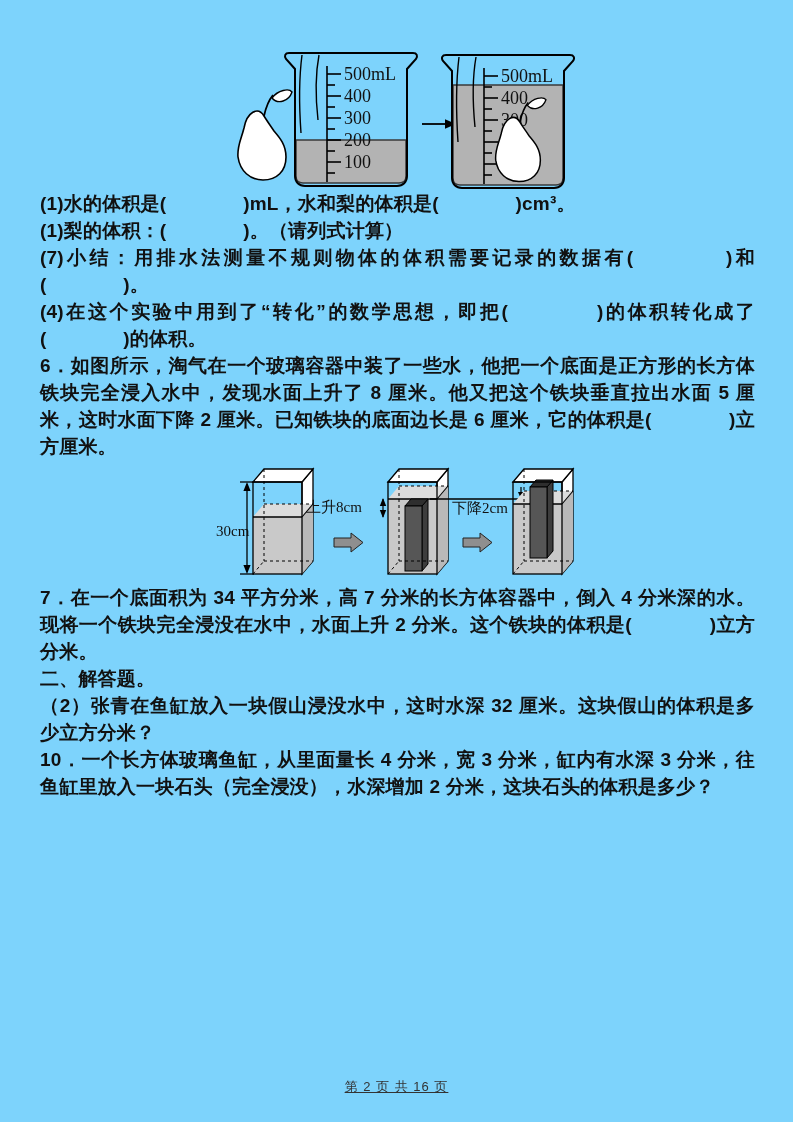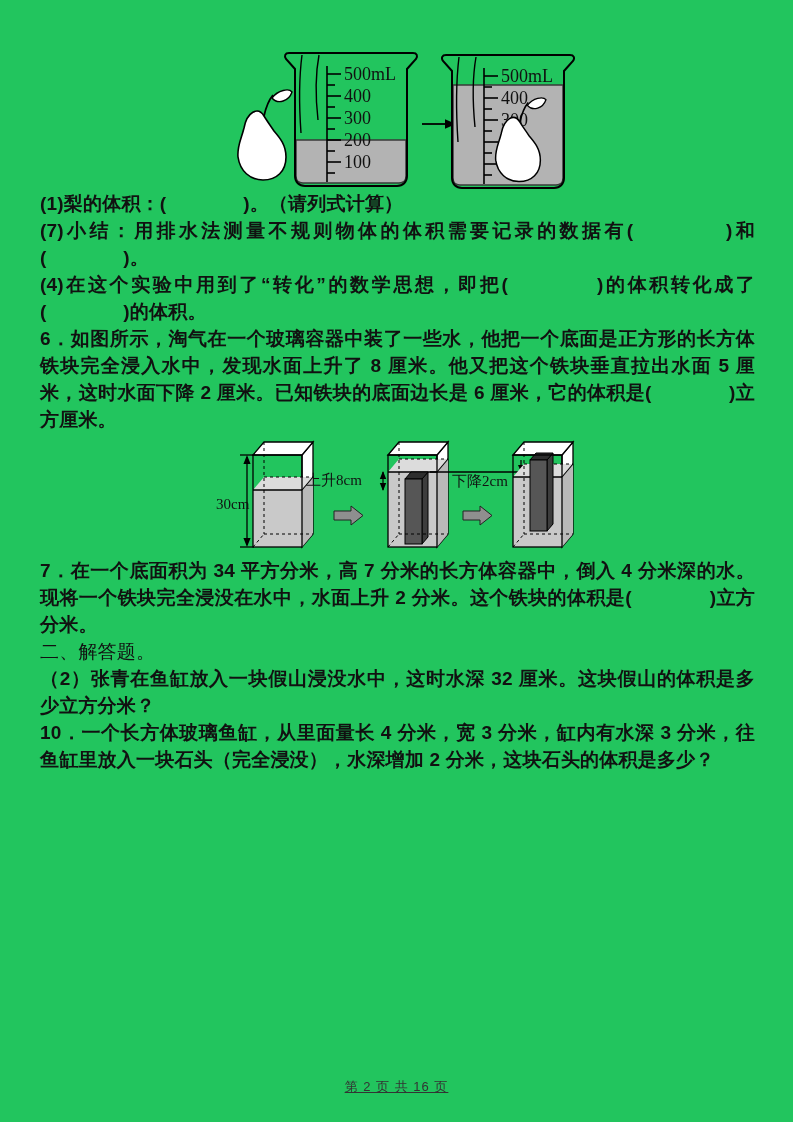--- a/index.html
+++ b/index.html
@@ -1,25 +1,25 @@
 <!DOCTYPE html>
 <html><head>
 <meta charset="utf-8">
 <style>
   html,body{margin:0;padding:0;background:#fff;}
   .page{
-    position:relative;width:793px;height:1122px;background:#22c55e;
+    position:relative;width:793px;height:1122px;background:#7dd3fc;
     font-family:"Liberation Sans",sans-serif;color:#111;overflow:hidden;
   }
   .content{padding:50px 38px 0 40px;}
   p.q{
     margin:0;font-size:19px;line-height:27px;font-weight:600;
     text-align:justify;letter-spacing:.2px;white-space:pre-wrap;
   }
-  p.section{font-weight:400;}
+  p.section{font-weight:700;}
   .fig1{position:relative;height:140px;}
   .fig2{position:relative;height:124px;}
   .abs{position:absolute;}
   .q10{margin-top:40px;}
   .footer{
     position:absolute;top:1078px;left:0;width:100%;text-align:center;
     font-size:13px;color:#333;font-weight:500;letter-spacing:1px;text-decoration:underline;
   }
   svg text{font-family:"Liberation Serif",serif;fill:#111;}
 </style>
@@ -91,20 +91,21 @@
         <text x="63" y="118" font-size="18">100</text>
         <g transform="translate(54,44) scale(0.93)">
           <path d="M30,28 C24,18 13,24 10,40 C7,52 3,58 4,69 C6,83 16,92 29,92 C43,92 52,83 52,69 C52,57 46,50 40,43 C36,37 33,33 30,28 Z" fill="#fff" stroke="#000" stroke-width="1.6"></path>
           <path d="M30,28 C32,19 34,13 39,7" fill="none" stroke="#000" stroke-width="1.8"></path>
           <path d="M38,10 C44,2 55,0 58,4 C55,13 44,17 38,10 Z" fill="#fff" stroke="#000" stroke-width="1.4"></path>
         </g>
         <path d="M8,3 C4,3 3,6 5,9 L14,19 L14,126 C14,132 18,136 24,136 L116,136 C122,136 126,132 126,126 L126,19 L135,9 C137,6 136,3 132,3 Z" fill="none" stroke="#000" stroke-width="2"></path>
       </svg>
     </div>
 
+    <p class="q">(1)水的体积是(　　　　)mL，水和梨的体积是(　　　　)cm³。</p>
     <p class="q">(1)梨的体积：(　　　　)。（请列式计算）</p>
     <p class="q">(7)小结：用排水法测量不规则物体的体积需要记录的数据有(　　　　)和(　　　　)。</p>
     <p class="q">(4)在这个实验中用到了“转化”的数学思想，即把(　　　　)的体积转化成了(　　　　)的体积。</p>
 
     <p class="q">6．如图所示，淘气在一个玻璃容器中装了一些水，他把一个底面是正方形的长方体铁块完全浸入水中，发现水面上升了 8 厘米。他又把这个铁块垂直拉出水面 5 厘米，这时水面下降 2 厘米。已知铁块的底面边长是 6 厘米，它的体积是(　　　　)立方厘米。</p>
 
     <div class="fig2">
       <svg class="abs" style="left:176px;top:0" width="392" height="124" viewBox="0 0 392 124">
 
         <g stroke="#000" stroke-width="1.3">

